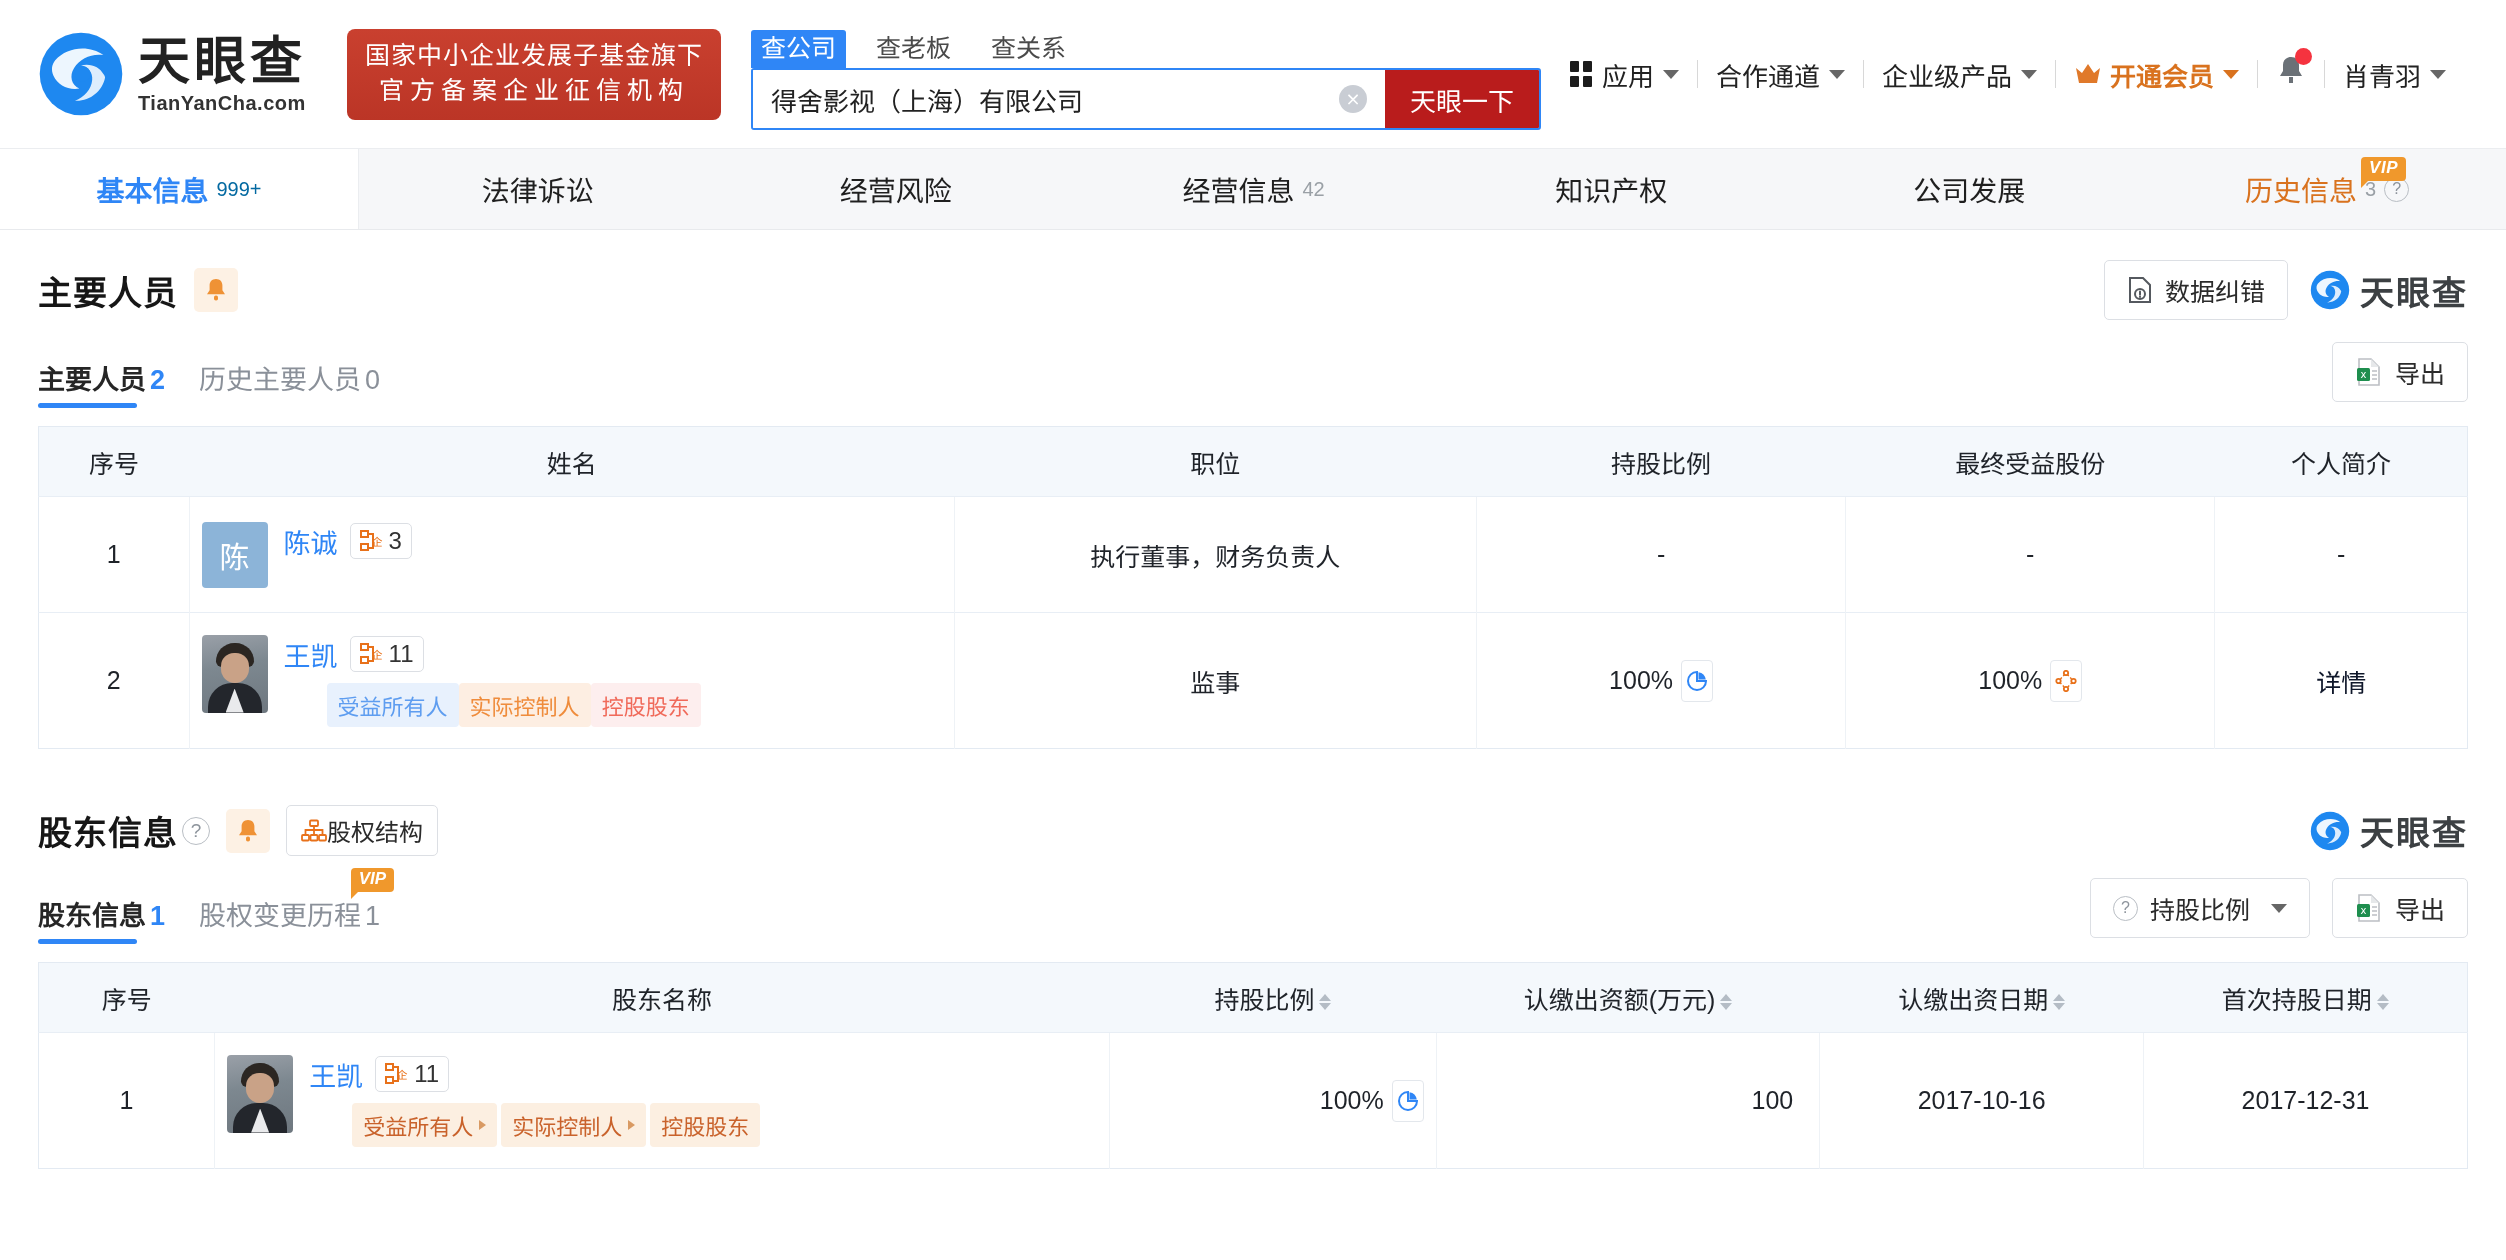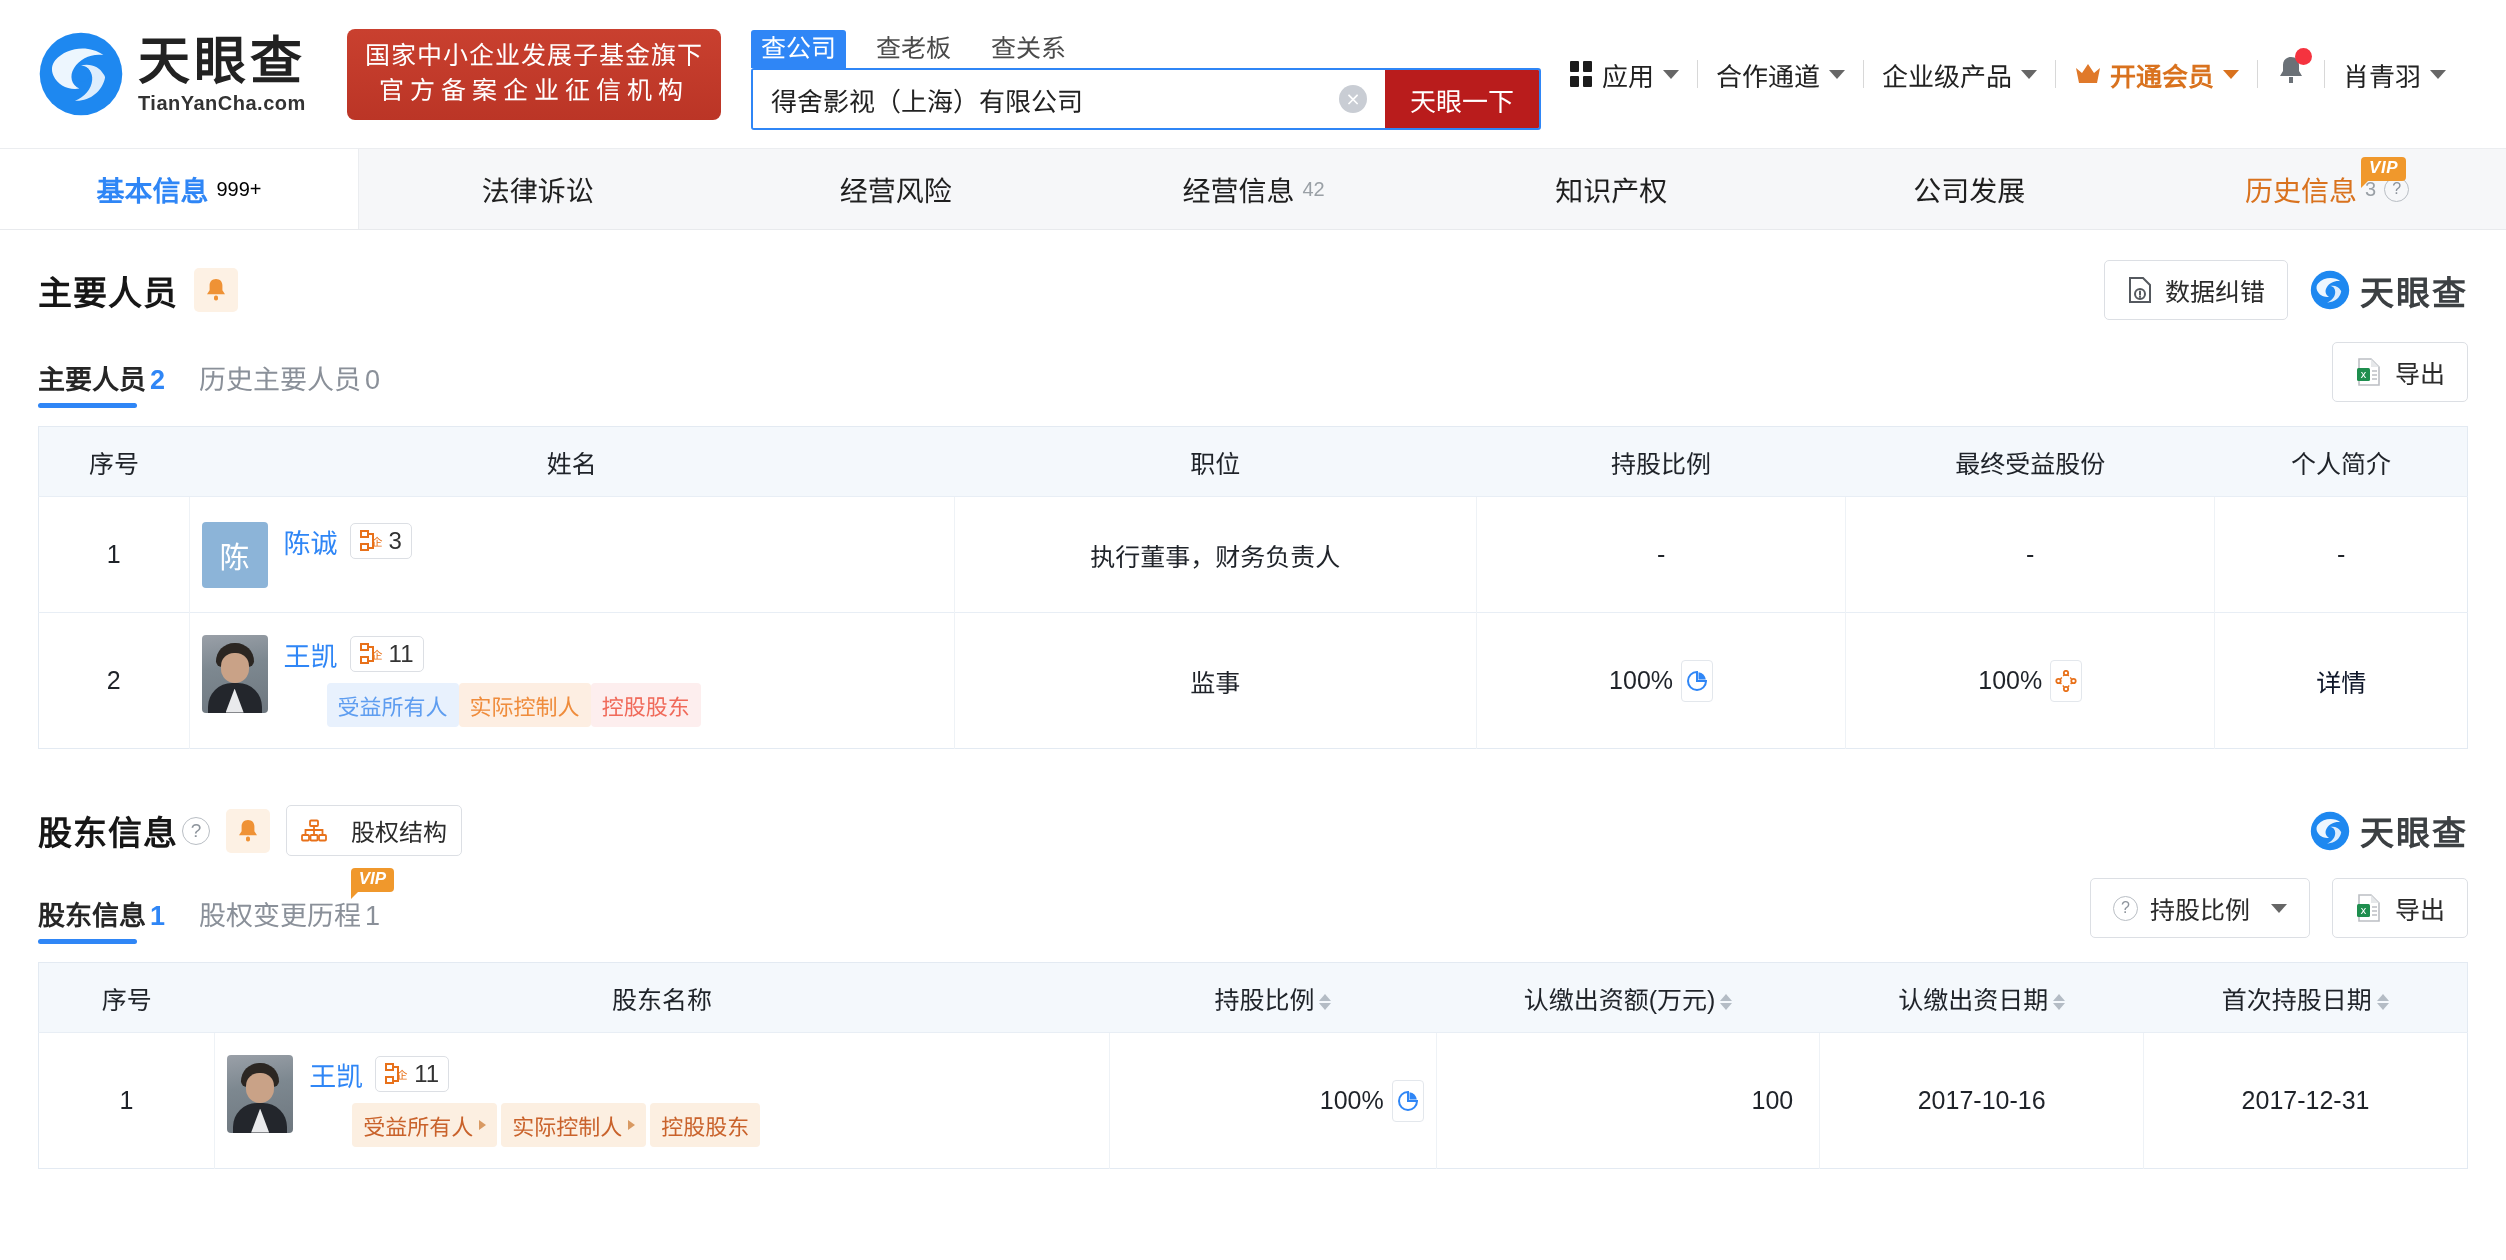--- a/index.html
+++ b/index.html
@@ -105,21 +105,21 @@
     height: 82px; background: #f6f7f9; border-top: 1px solid #ebedf0;
     border-bottom: 1px solid #e8eaed; display: flex; align-items: stretch;
   }
   .tabnav-item {
     flex: 1 1 0; display: flex; align-items: center; justify-content: center;
     font-size: 28px; color: #1f1f1f; cursor: pointer; position: relative;
   }
   .tabnav-item.active { background: #fff; color: #2f86f6; font-weight: bold; border-right: 1px solid #ebedf0; }
   .tabnav-item.vip-tab { color: #d9721e; }
   .tab-count { font-size: 20px; margin-left: 8px; font-weight: normal; }
-  .tabnav-item.active .tab-count { color: #000000; }
+  .tabnav-item.active .tab-count { color: #0369a1; }
   .tabnav-item:not(.active) .tab-count { color: #9aa0a6; }
   .qmark {
     display:inline-flex; align-items:center; justify-content:center;
     width: 25px; height: 25px; border: 1.6px solid #b9bec4; border-radius: 50%;
     font-size: 16px; color: #8d949c; margin-left: 8px; font-weight: normal;
   }
   .vip-flag {
     position: absolute; top: 8px; left: 50%; margin-left: 34px;
     background: #f0982c; color: #fff; font-size: 17px; font-weight: bold;
     font-style: italic; padding: 2px 8px 3px; border-radius: 4px 4px 4px 0;
@@ -140,21 +140,21 @@
     display:inline-flex; align-items:center; justify-content:center;
     width: 28px; height: 28px; border: 1.8px solid #b9bec4; border-radius: 50%;
     font-size: 19px; color: #8d949c; margin-left: 4px; font-weight: normal;
   }
   .bell-btn {
     width: 44px; height: 44px; background: #fdf1e4; border-radius: 5px;
     display: flex; align-items: center; justify-content: center;
     margin-left: 16px; cursor: pointer;
   }
   .equity-btn {
-    display: flex; align-items: center; gap: 24px;
+    display: flex; align-items: center; gap: 0;
     border: 1px solid #dcdfe4; border-radius: 5px; background: #fff;
     padding: 7px 14px; margin-left: 16px; font-size: 24px; color: #2b2b2b; cursor: pointer;
   }
   .head-right { margin-left: auto; display: flex; align-items: center; gap: 22px; }
   .btn-outline {
     display: flex; align-items: center; gap: 12px;
     border: 1px solid #dcdfe4; border-radius: 5px; background: #fff;
     padding: 11px 22px; font-size: 25px; color: #2b2b2b; cursor: pointer;
     font-family: inherit;
   }

